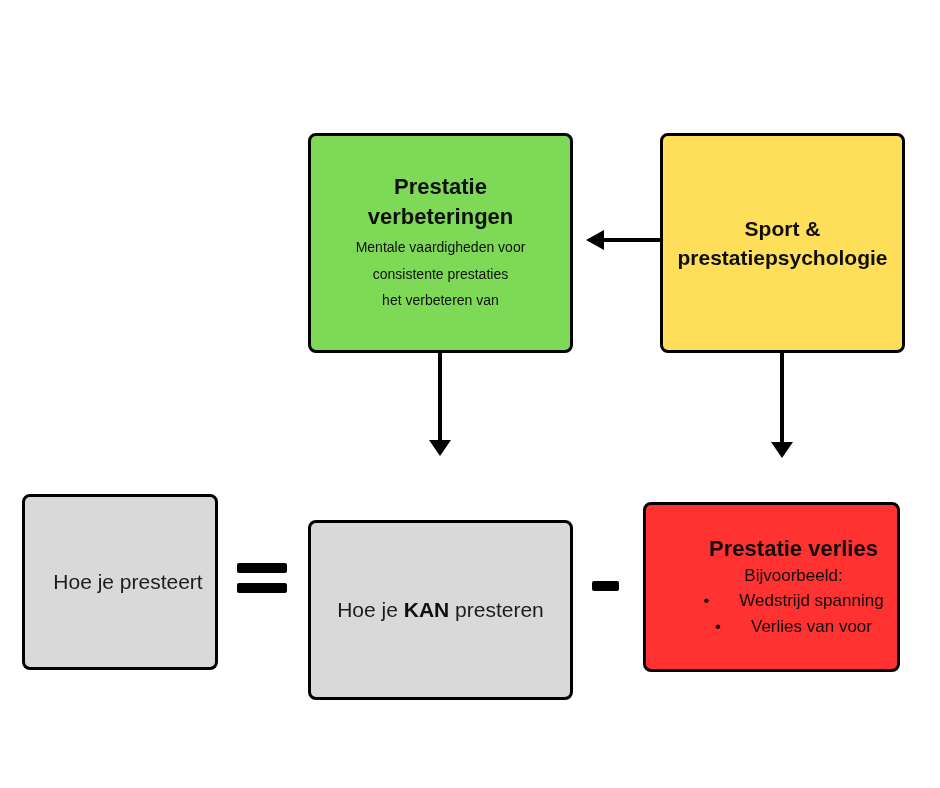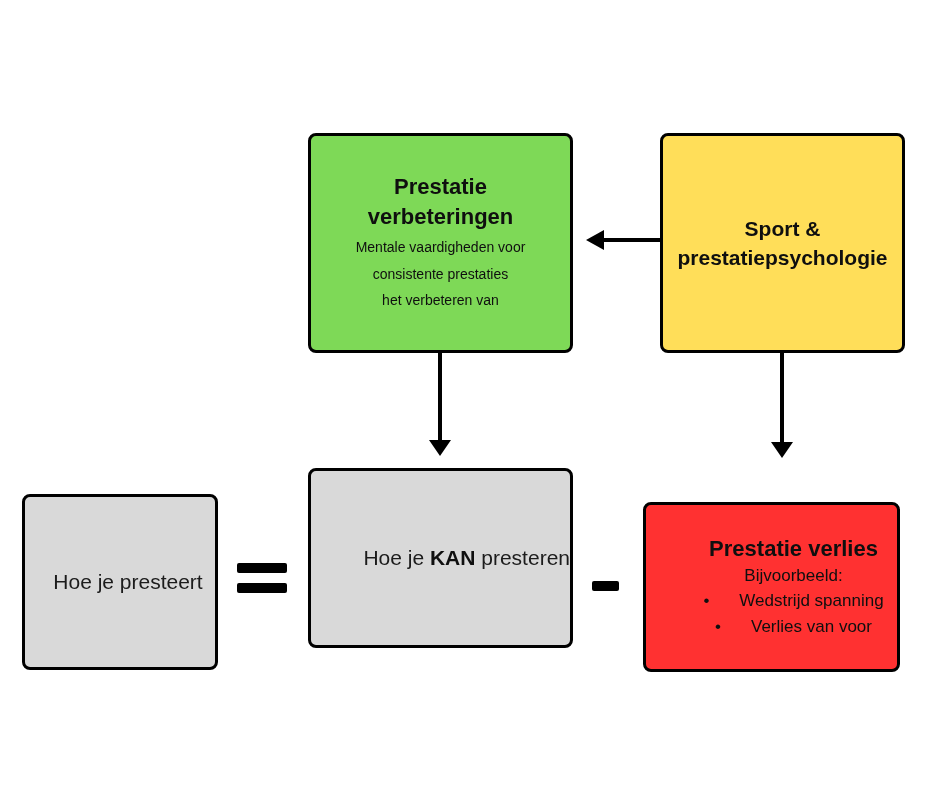--- a/index.html
+++ b/index.html
@@ -18,21 +18,21 @@
     border-radius:8px;
     display:flex;
     flex-direction:column;
     align-items:center;
     justify-content:center;
     text-align:center;
   }
   .box-green{left:308px;top:133px;width:265px;height:220px;background:#7ED957;}
   .box-yellow{left:660px;top:133px;width:245px;height:220px;background:#FFDE59;}
   .box-gray-left{left:22px;top:494px;width:196px;height:176px;background:#D9D9D9;padding-left:16px;}
-  .box-gray-mid{left:308px;top:468px;width:265px;height:180px;background:#D9D9D9;align-items:flex-end;}
+  .box-gray-mid{left:308px;top:520px;width:265px;height:180px;background:#D9D9D9;}
   .box-red{left:643px;top:502px;width:257px;height:170px;background:#FF3131;padding-left:44px;}
 
   .title{font-weight:bold;font-size:22px;line-height:30px;}
   .title .line{display:block;}
   .title-yellow{font-weight:bold;font-size:21px;line-height:29px;}
   .title-yellow .line{display:block;}
   .body-text{font-size:14px;line-height:26.5px;margin-top:2px;}
   .body-text .line{display:block;}
   .gray-label{font-size:21px;line-height:26px;color:#1c1c1c;}
   .gray-label b{font-weight:bold;color:#0f0f0f;}

